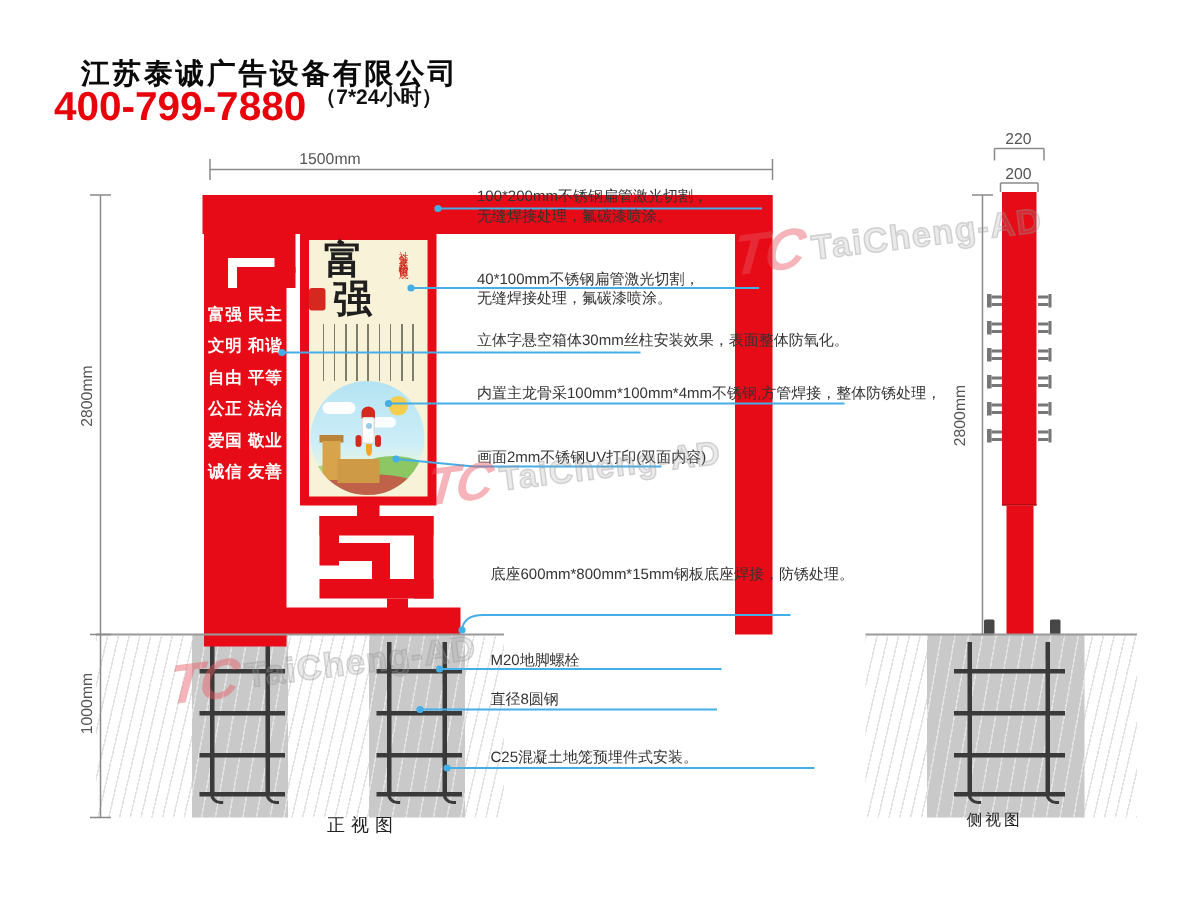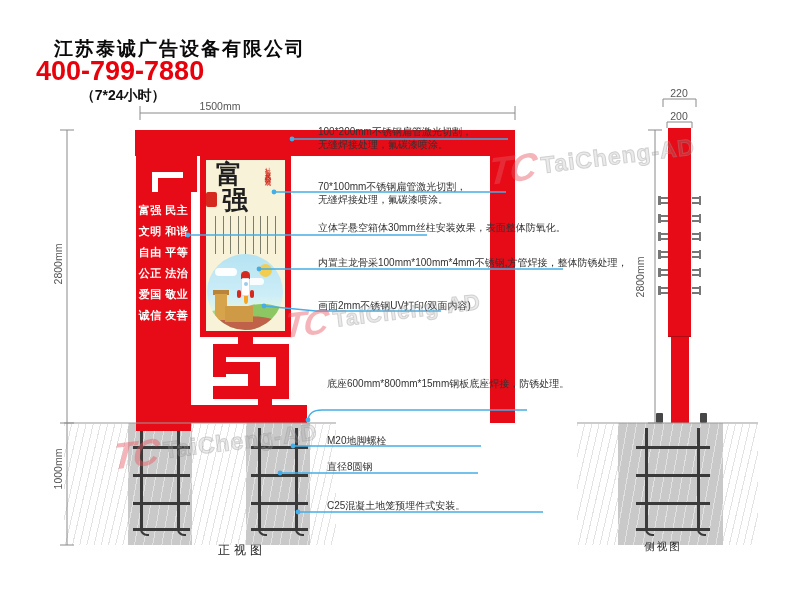--- a/index.html
+++ b/index.html
@@ -2,21 +2,21 @@
 <html><head>
 <meta charset="utf-8">
 <style>
   html,body{margin:0;padding:0;background:#fff;}
   .canvas{position:relative;width:800px;height:600px;background:#fff;overflow:hidden;
           font-family:"Liberation Sans","DejaVu Sans",sans-serif;}
   .abs{position:absolute;}
   .red{background:#e60b16;}
   
   .company{position:absolute;left:54px;top:36px;font-size:19px;font-weight:900;color:#0a0a0a;letter-spacing:2px;}
-  .phoneRow{position:absolute;left:36px;top:56px;display:flex;align-items:center;flex-direction:column;}
+  .phoneRow{position:absolute;left:36px;top:56px;display:flex;align-items:flex-start;}
   .phone{font-size:27px;font-weight:900;color:#e8000b;letter-spacing:0;}
   .hours{font-size:14px;font-weight:900;color:#111;margin-left:6px;padding-bottom:3px;}
   
   .ann{position:absolute;font-size:10px;line-height:12.8px;color:#333;white-space:nowrap;}
   
   .dim{position:absolute;font-size:10.5px;color:#555;white-space:nowrap;text-align:center;}
   .vlab{transform:rotate(-90deg);width:52px;}
   
   .valcol{display:flex;flex-direction:column;padding-top:8px;}
   .valrow{height:21px;line-height:21px;text-align:center;color:#fff;font-size:11px;font-weight:700;letter-spacing:.5px;white-space:nowrap;}
@@ -207,21 +207,21 @@
         <circle cx="280" cy="473" r="2.4"></circle>
       <circle cx="298" cy="512" r="2.4"></circle>
     </g>
   </svg>
 
   <div class="ann" style="left:318px;top:126px;">
     <div>100*200mm不锈钢扁管激光切割，</div>
     <div>无缝焊接处理，氟碳漆喷涂。</div>
   </div>
   <div class="ann" style="left:318px;top:181px;">
-    <div>70*100mm不锈钢扁管激光切割，</div>
+    <div>40*100mm不锈钢扁管激光切割，</div>
     <div>无缝焊接处理，氟碳漆喷涂。</div>
   </div>
   <div class="ann" style="left:318px;top:222px;">
     <div>立体字悬空箱体30mm丝柱安装效果，表面整体防氧化。</div>
   </div>
   <div class="ann" style="left:318px;top:257px;">
     <div>内置主龙骨采100mm*100mm*4mm不锈钢,方管焊接，整体防锈处理，</div>
   </div>
   <div class="ann" style="left:318px;top:300px;">
     <div>画面2mm不锈钢UV打印(双面内容)</div>

